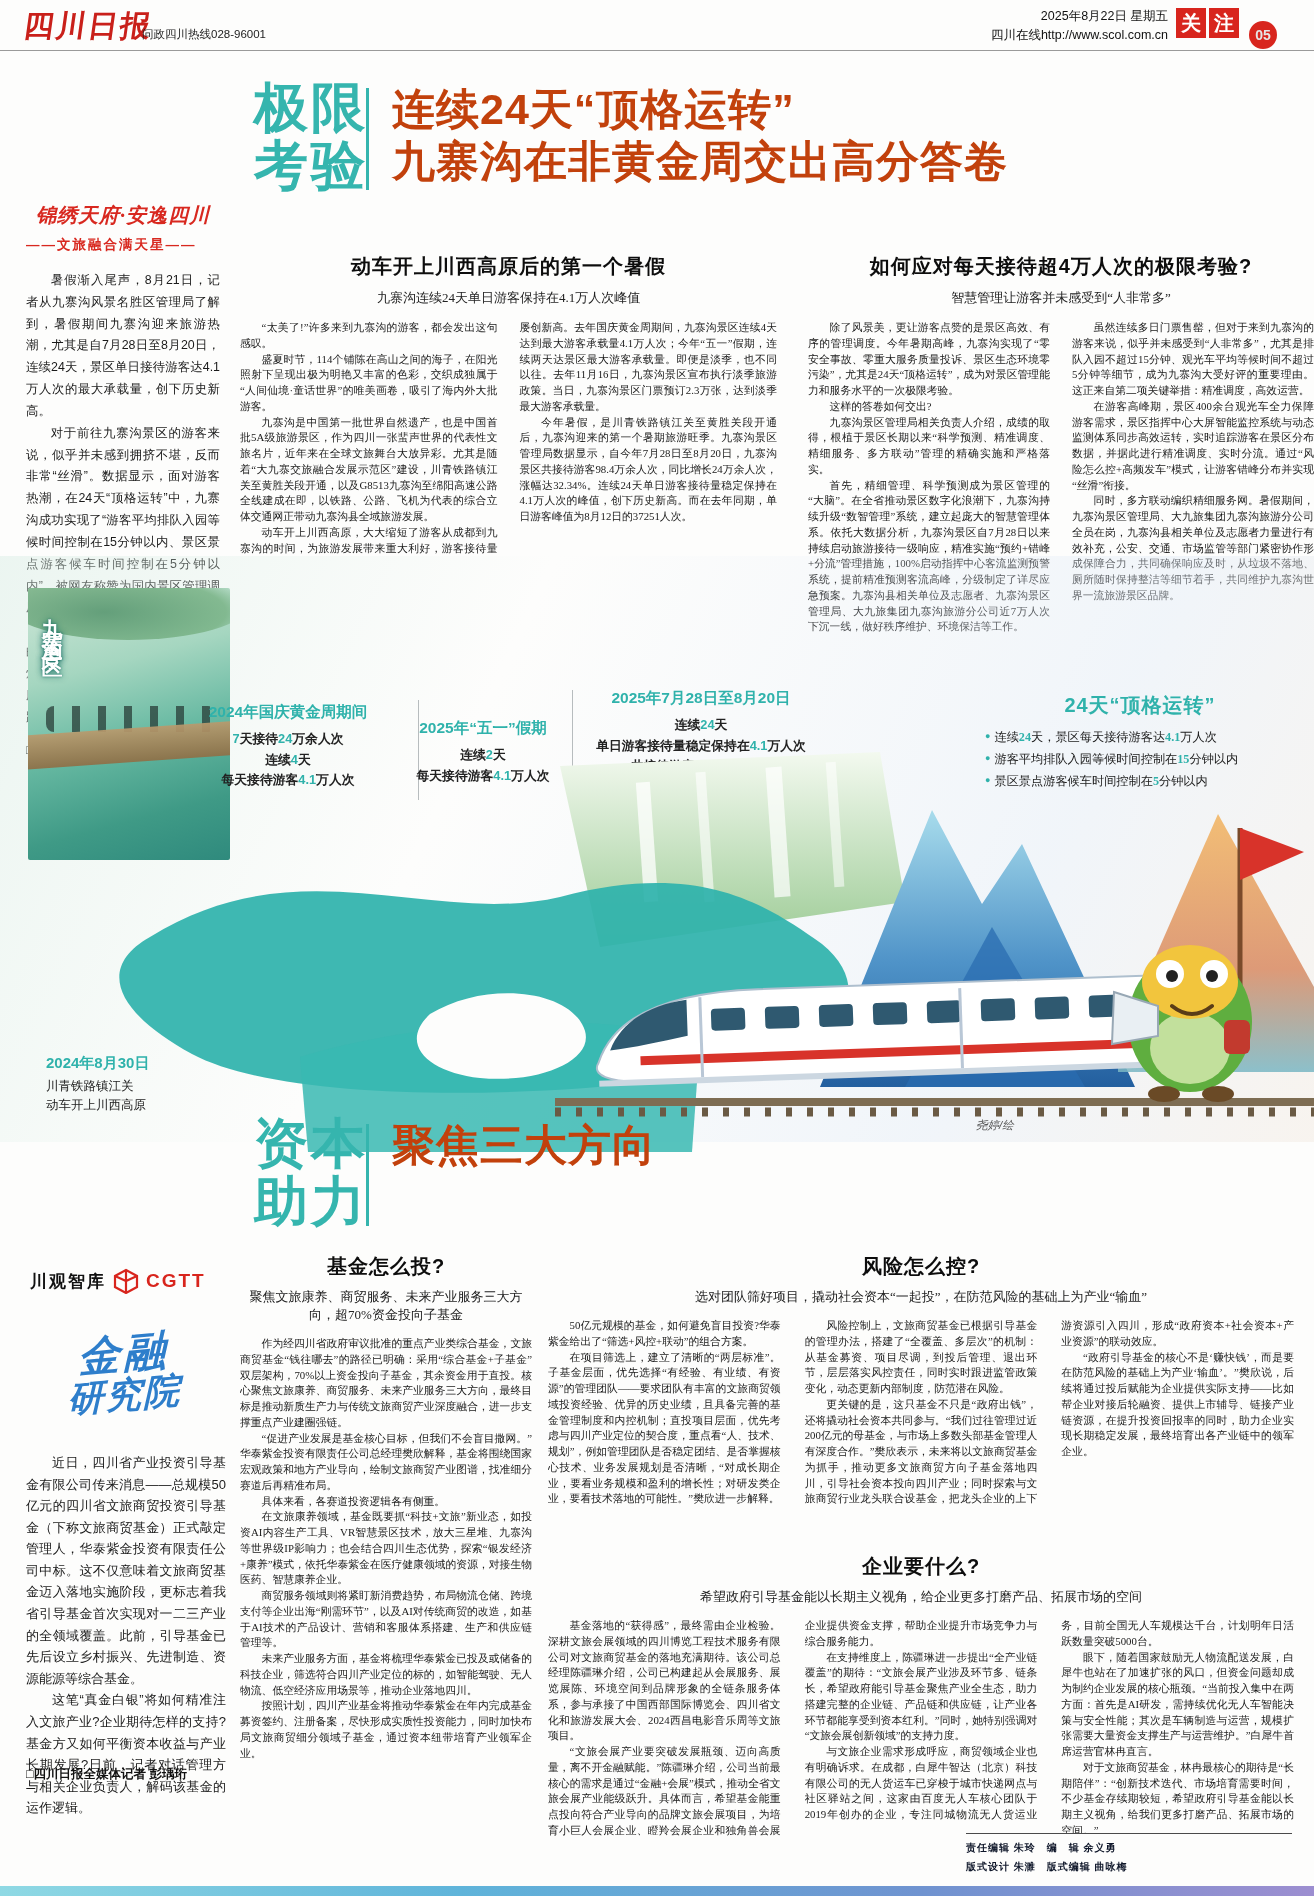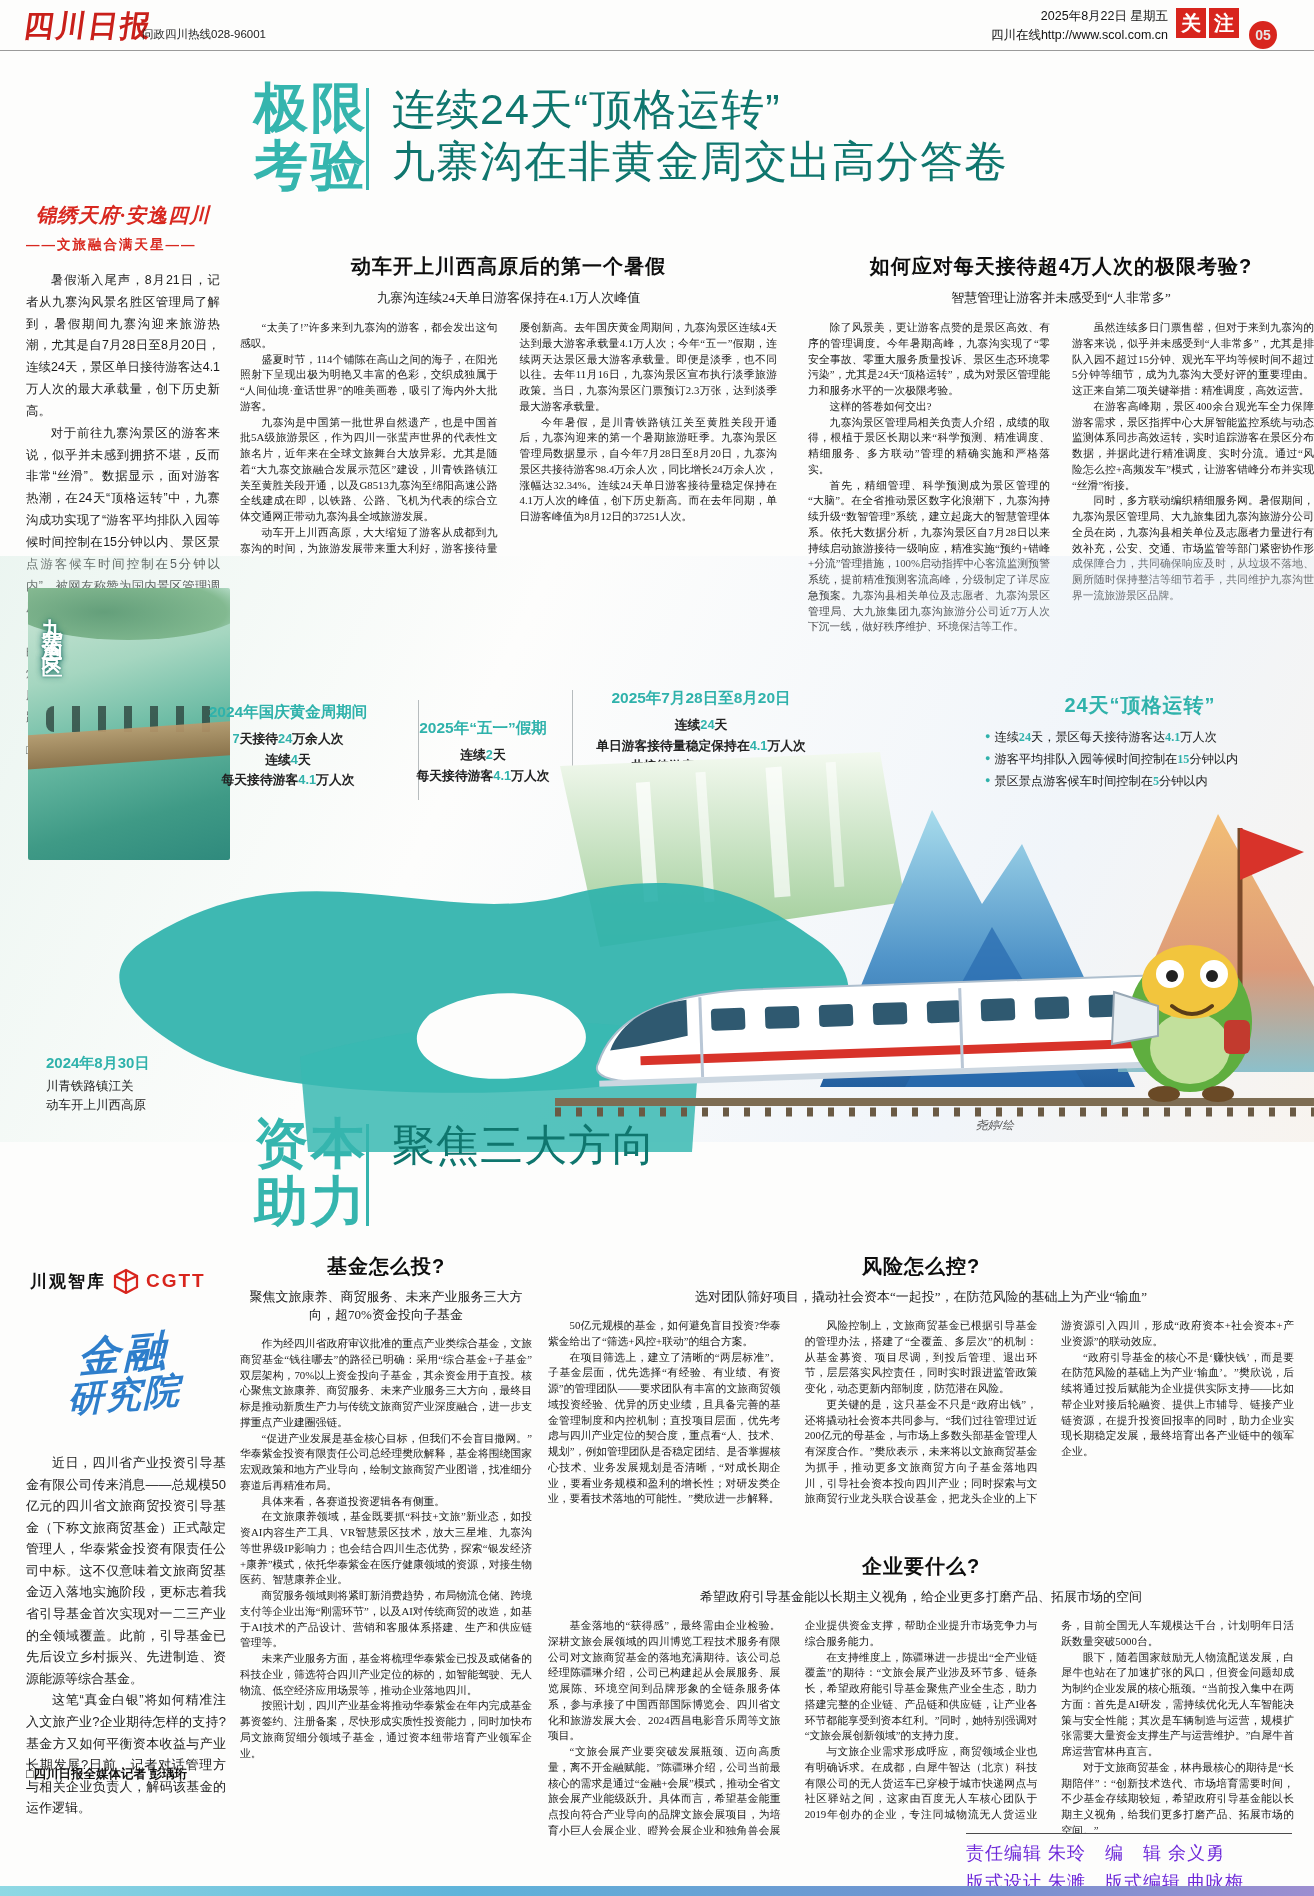--- a/index.html
+++ b/index.html
@@ -13,21 +13,21 @@
   .mast-right{right:146px;top:7px;text-align:right;font-size:12.5px;line-height:1.55;color:#111;}
   .mast-sq{top:8px;width:30px;height:30px;background:#d8251d;color:#fff;font-size:20px;font-weight:700;
            display:flex;align-items:center;justify-content:center;}
   .mast-circ{top:9px;width:28px;height:28px;background:#d8251d;color:#e5e5e5;border-radius:50%;
              font-size:14px;font-weight:700;display:flex;align-items:center;justify-content:center;margin-top:12px;}
   .mast-rule{left:0;right:0;top:50px;height:1px;background:#9a9a9a;}
   
   .kicker{font-size:54px;line-height:57px;font-weight:900;color:#35b5ae;letter-spacing:3px;
           font-family:"Liberation Serif","DejaVu Serif",serif;}
   .hdiv{width:3px;background:#35b5ae;}
-  .hl1{font-size:43px;line-height:50px;font-weight:400;color:#0f766e;letter-spacing:1px;}
+  .hl1{font-size:43px;line-height:50px;font-weight:700;color:#c2410c;letter-spacing:1px;}
   
   .brand1{font-size:20px;font-weight:900;color:#d8281f;font-style:italic;text-align:center;
           font-family:"Liberation Serif","DejaVu Serif",serif;letter-spacing:1px;}
   .brand2{font-size:13.5px;font-weight:700;color:#d8281f;text-align:left;letter-spacing:2px;margin-top:7px;}
   .kai-para p{margin:0;text-indent:2em;}
   .side-paras{font-size:12.4px;line-height:1.76;text-align:justify;color:#1a1a1a;}
   .byline{font-size:12.5px;font-weight:700;color:#111;}
   
   .sec-title{font-size:20px;font-weight:900;color:#0d0d0d;text-align:center;letter-spacing:1px;}
   .sec-deck{font-size:13px;color:#222;text-align:center;font-family:"Liberation Serif","DejaVu Serif",serif;}
@@ -65,21 +65,21 @@
   
   .tt-row{display:flex;align-items:center;gap:7px;}
   .tt-name{font-size:17px;font-weight:800;color:#111;letter-spacing:2px;}
   .tt-logo{font-size:19px;font-weight:900;color:#d8251d;letter-spacing:2px;}
   .lab{color:#2e7ecb;font-weight:900;font-style:italic;transform:rotate(-5deg) skewX(-4deg);
        font-family:"Liberation Sans","DejaVu Sans",sans-serif;text-align:center;line-height:1.05;}
   .lab .l1{font-size:42px;letter-spacing:4px;}
   .lab .l2{font-size:36px;letter-spacing:2px;}
   
   .credits{border-top:1.5px solid #4a4a4a;padding-top:7px;background:#fdfdfc;}
-  .credits p{margin:0 0 5px 0;font-size:18px;color:#6d28d9;letter-spacing:1px;}
+  .credits p{margin:0 0 5px 0;font-size:10px;color:#0f172a;letter-spacing:1px;font-weight:bold;}
   .bottom-strip{left:0;bottom:0;width:1314px;height:10px;
                 background:linear-gradient(90deg,#8fd9e4,#5fb4da 35%,#6f93d0 70%,#9c8ed0);}
 </style>
 </head>
 <body>
 
 <div id="page">
 
   <div class="abs mast-logo">四川日报</div>
   <div class="abs mast-hotline">问政四川热线028-96001</div>

